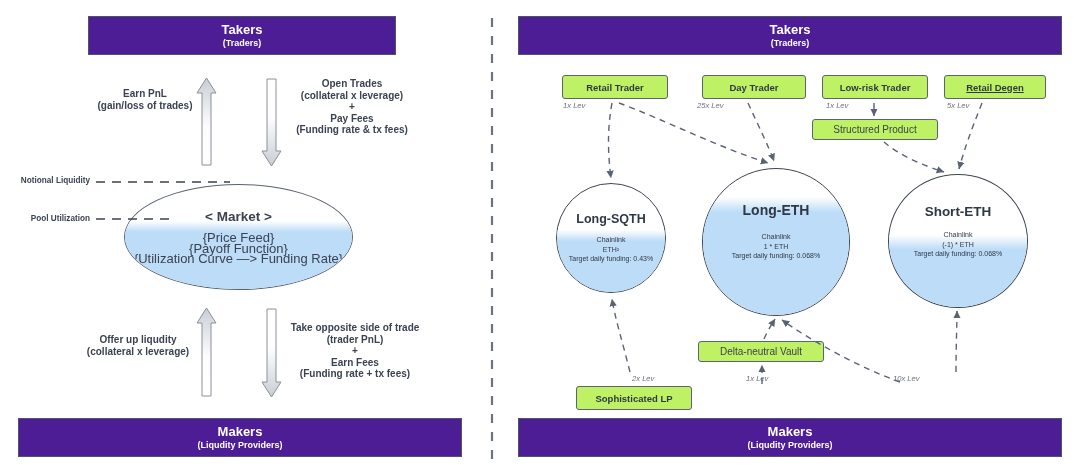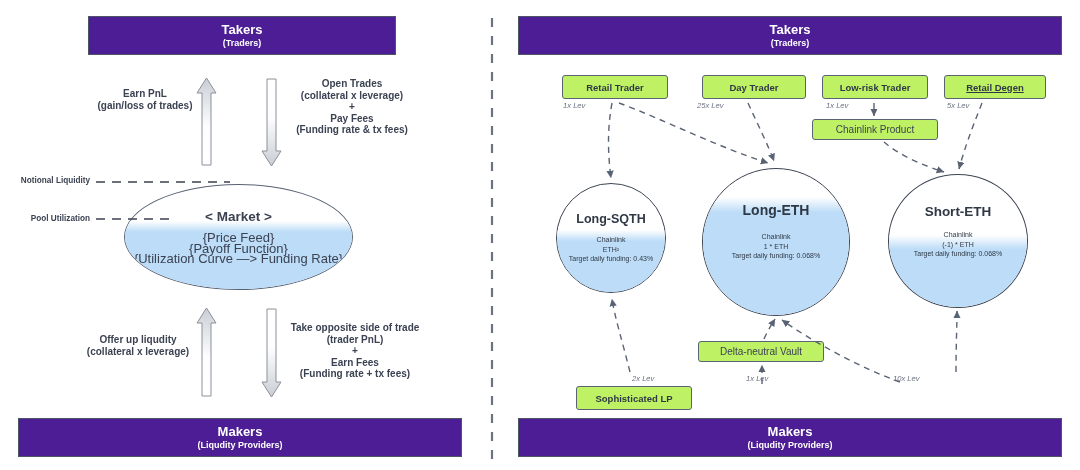--- a/index.html
+++ b/index.html
@@ -110,21 +110,21 @@
 
   <div class="nbox" style="left:702px;top:75px;width:104px;height:24px;">Day Trader</div>
   <div class="lev" style="left:697px;top:101px;">25x Lev</div>
 
   <div class="nbox" style="left:822px;top:75px;width:106px;height:24px;">Low-risk Trader</div>
   <div class="lev" style="left:826px;top:101px;">1x Lev</div>
 
   <div class="nbox" style="left:944px;top:75px;width:102px;height:24px;text-decoration:underline;">Retail Degen</div>
   <div class="lev" style="left:947px;top:101px;">5x Lev</div>
 
-  <div class="nbox thin" style="left:812px;top:119px;width:126px;height:21px;">Chainlink Product</div>
+  <div class="nbox thin" style="left:812px;top:119px;width:126px;height:21px;">Structured Product</div>
 
   <div class="circ" style="left:556px;top:183px;width:110px;height:110px;">
     <div class="cfill" style="height:62px;background:linear-gradient(to bottom,#ffffff 0%,#bcdcf7 18%,#bcdcf7 100%);"></div>
     <div class="cbody">
       <div class="ctitle" style="font-size:12.5px;margin-top:28px;">Long-SQTH</div>
       <div class="csub" style="margin-top:9px;">Chainlink</div>
       <div class="csub">ETH²</div>
       <div class="csub">Target daily funding: 0.43%</div>
     </div>
   </div>

